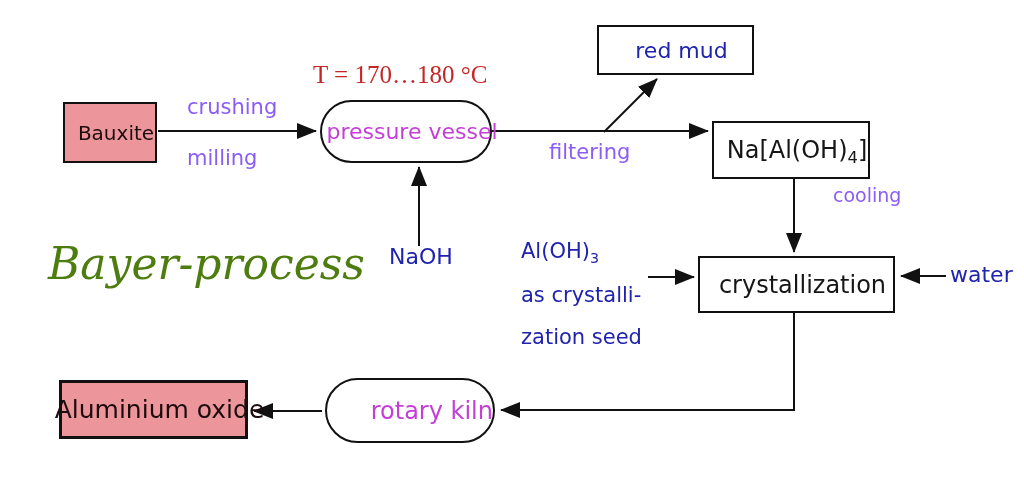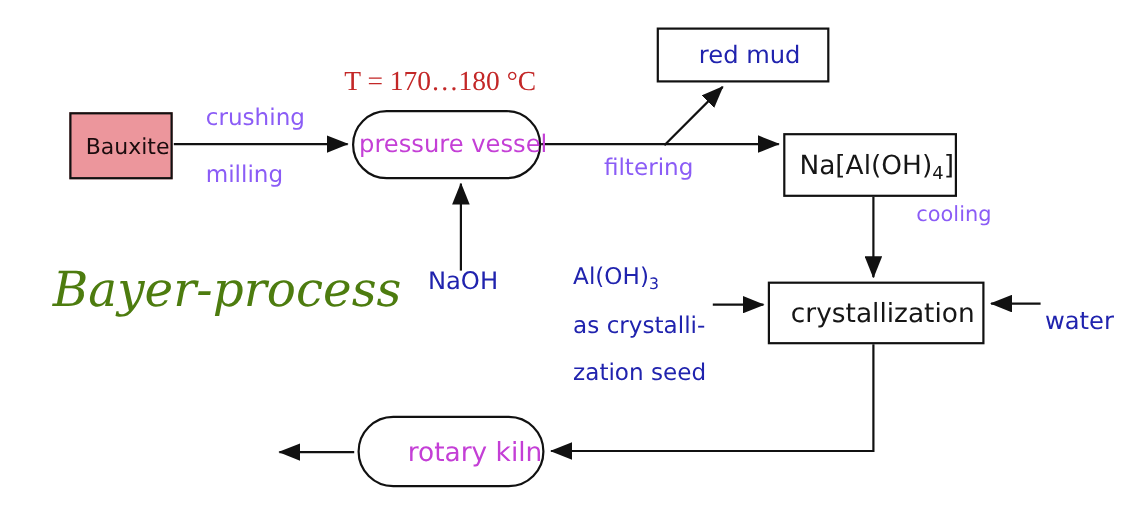--- a/index.html
+++ b/index.html
@@ -75,36 +75,39 @@
   </div>
 
   <div class="node" style="left:698px;top:256px;width:197px;height:57px;font-size:24px;border-width:2.5px;color:#161616;">
     <span>crystallization</span>
   </div>
 
   <div class="node stadium" style="left:325px;top:378px;width:170px;height:65px;font-size:24px;justify-content:flex-end;">
     <span class="magenta">rotary kiln</span>
   </div>
 
+  <div class="node pink" style="left:59px;top:380px;width:189px;height:59px;font-size:25px;border-width:3px;color:#1c0c0e;">
+    <span>Aluminium oxide</span>
+  </div>
 
   <div class="lbl red" style="left:313px;top:61px;font-size:25px;font-family:Liberation Serif, serif;">T = 170…180 °C</div>
 
   <div class="lbl" style="left:187px;top:95px;font-size:21px;">crushing</div>
 
   <div class="lbl" style="left:187px;top:146px;font-size:21px;">milling</div>
 
   <div class="lbl" style="left:549px;top:140px;font-size:21px;">filtering</div>
 
   <div class="lbl blue" style="left:389px;top:244px;font-size:22px;">NaOH</div>
 
   <div class="lbl" style="left:817px;top:184px;font-size:19px;margin-left:16px;">cooling</div>
 
   <div class="lbl blue" style="left:521px;top:230px;width:128px;font-size:21px;line-height:42px;">
     <div><span>Al(OH)</span><span class="sub">3</span></div>
     <div>as crystalli-</div>
     <div>zation seed</div>
   </div>
 
-  <div class="lbl blue" style="left:950px;top:280px;font-size:22px;">water</div>
+  <div class="lbl blue" style="left:950px;top:262px;font-size:22px;">water</div>
 
   <div id="bayer-title">Bayer-process</div>
 
 </div>
 
 </body></html>

